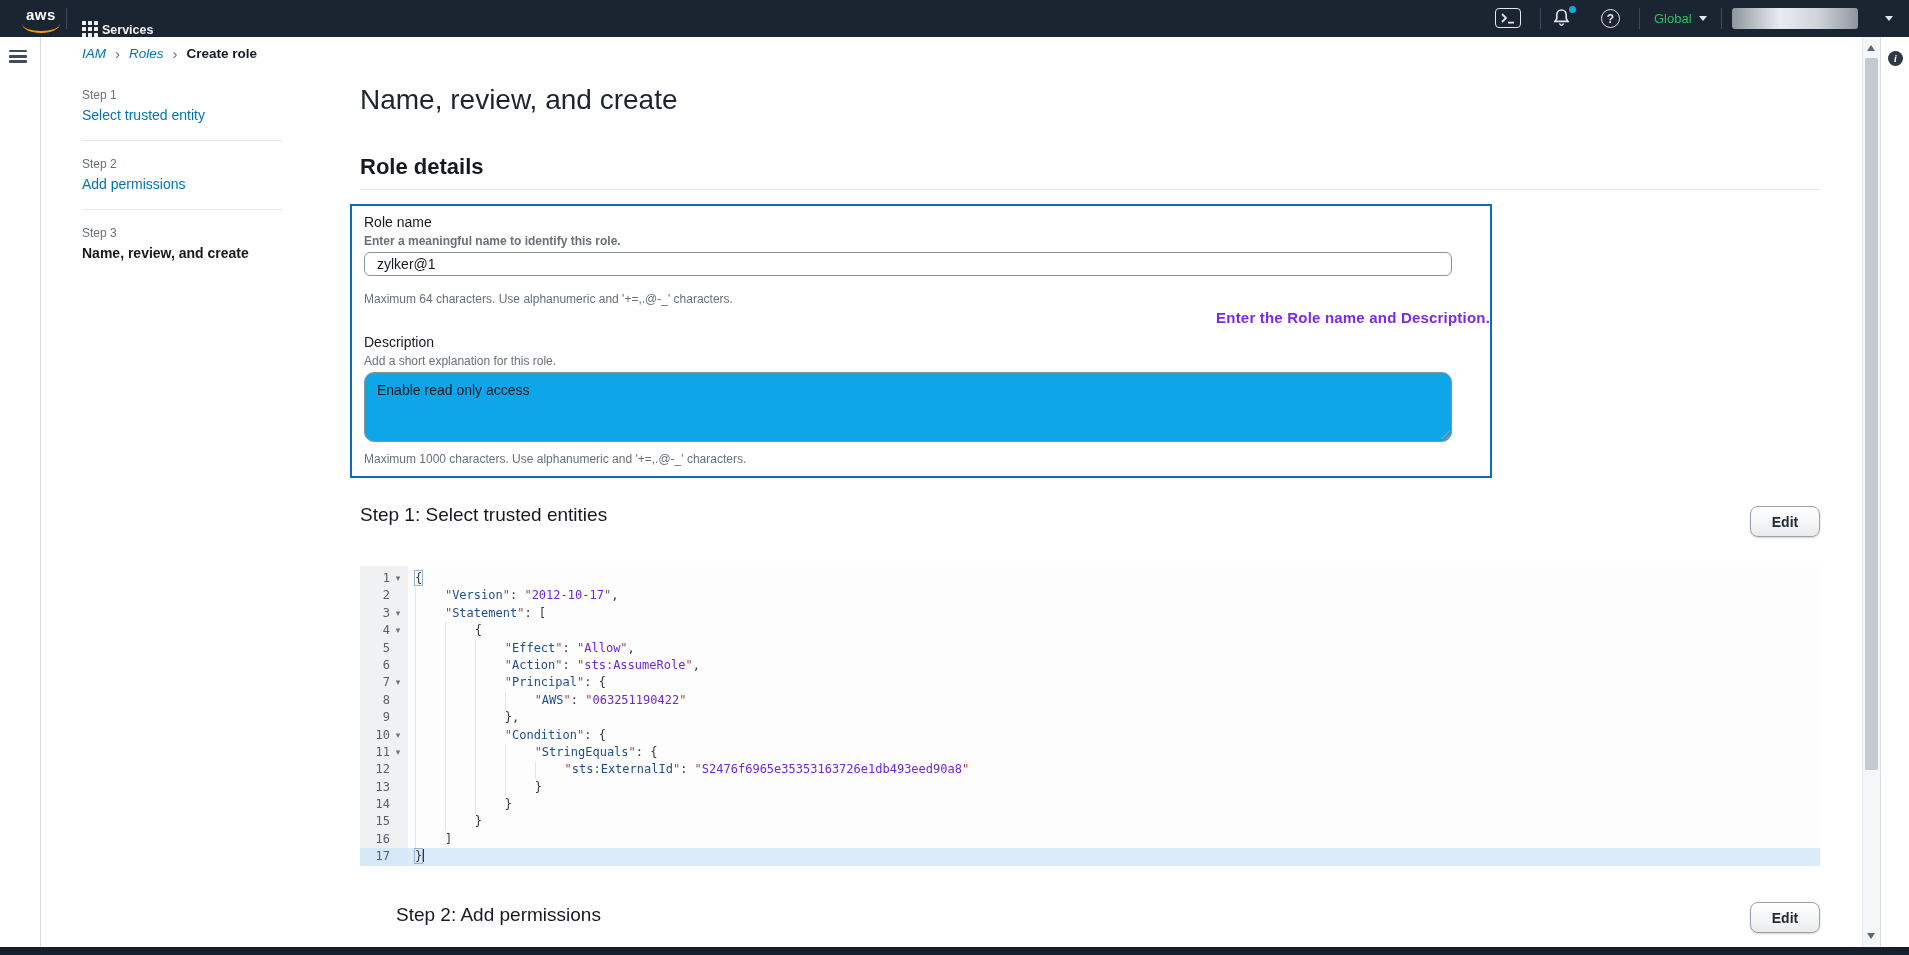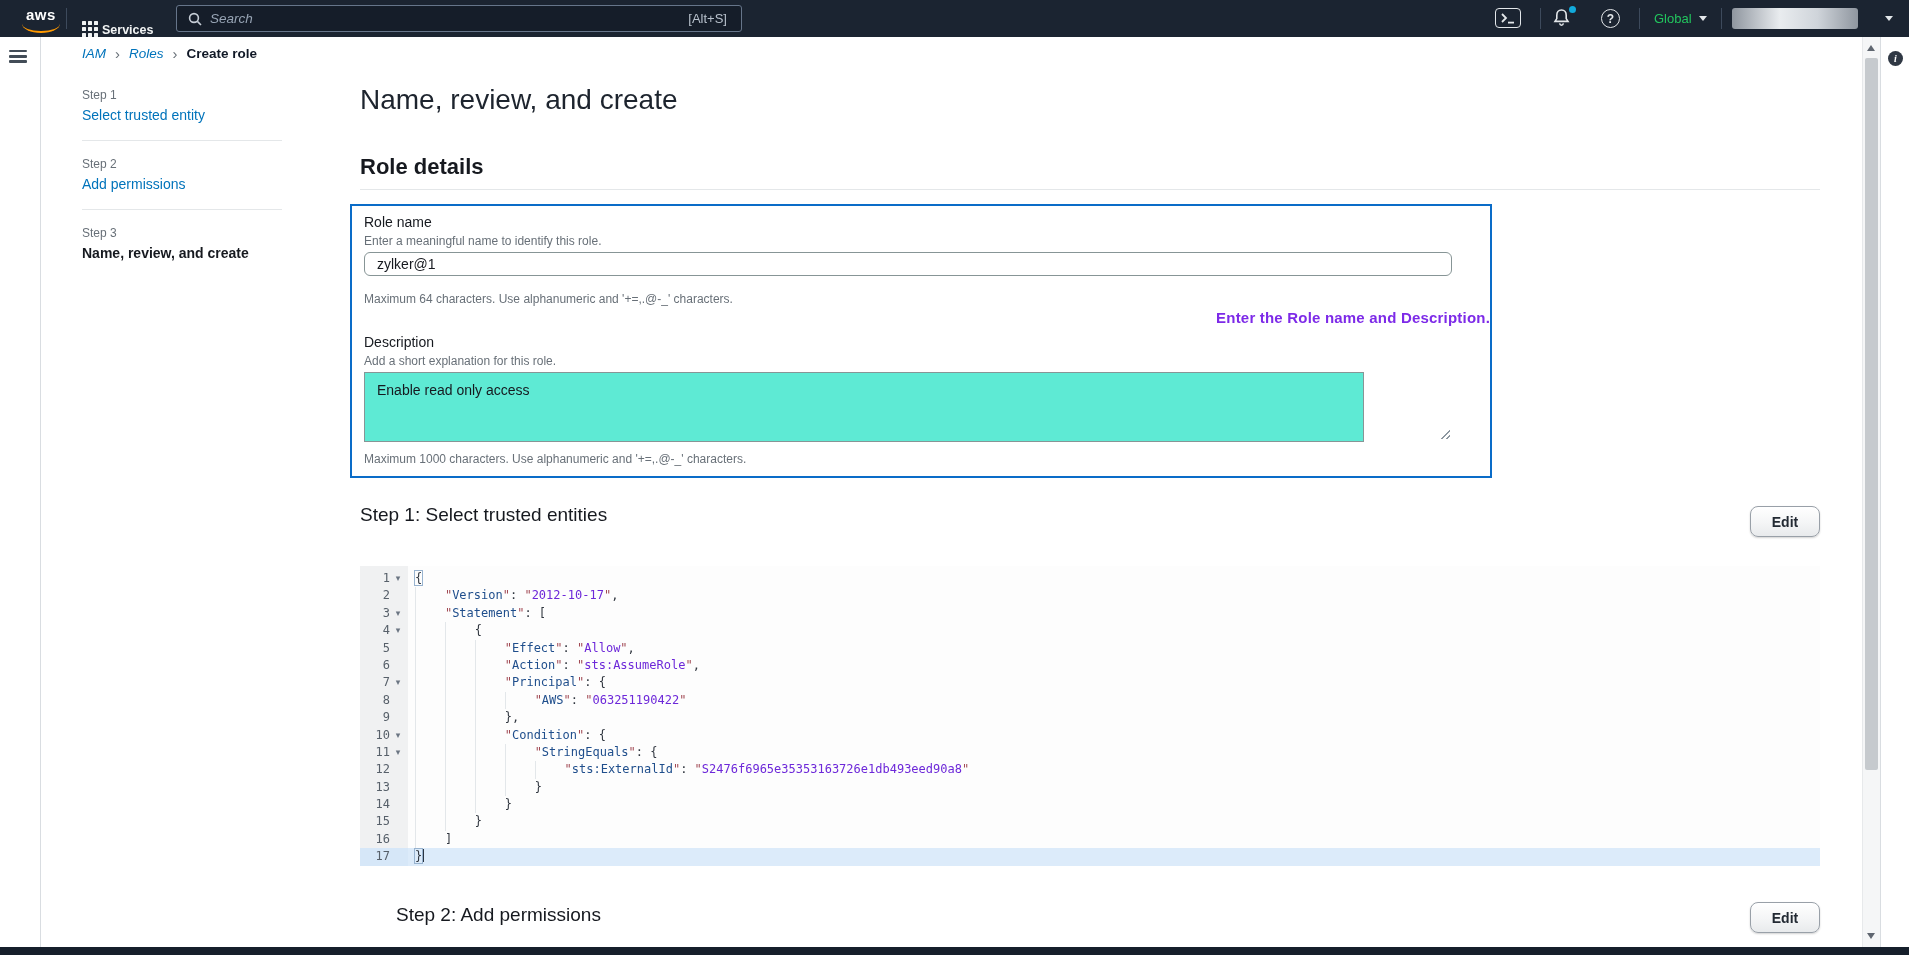--- a/index.html
+++ b/index.html
@@ -56,21 +56,21 @@
   
   .h1{position:absolute;left:360px;top:84px;font-size:28px;font-weight:400;color:#1d242e;}
   .h2-roledetails{position:absolute;left:360px;top:154px;font-size:22px;font-weight:700;color:#16191f;}
   .hr-main{position:absolute;left:360px;top:189px;width:1460px;height:1px;background:#e4e7e9;}
   .bluebox{position:absolute;left:350px;top:204px;width:1142px;height:274px;border:2px solid #0a6cc8;box-sizing:border-box;}
   .fld-label{position:absolute;left:12px;font-size:14px;color:#16191f;}
   .fld-hint{position:absolute;left:12px;font-size:12px;color:#687078;}
   .fld-constraint{position:absolute;left:12px;font-size:12px;color:#687078;}
   .rolename-input{position:absolute;left:12px;top:46px;width:1088px;height:24px;border:1px solid #879596;border-radius:6px;box-sizing:border-box;font-size:14px;color:#16191f;padding:0 12px;font-family:"Liberation Sans",sans-serif;outline:none;background:#fff;}
   .annotation{position:absolute;left:0;top:103px;width:100%;text-align:right;font-size:15px;font-weight:700;color:#7d2ae8;letter-spacing:.2px;}
-  .desc-area{position:absolute;left:12px;top:166px;width:1000px;height:70px;border:1px solid #879596;border-radius:0;box-sizing:border-box;font-size:14px;color:#16191f;padding:9px 12px;font-family:"Liberation Sans",sans-serif;outline:none;resize:none;background:#5eead4;}
+  .desc-area{position:absolute;left:12px;top:166px;width:1088px;height:70px;border:1px solid #879596;border-radius:10px;box-sizing:border-box;font-size:14px;color:#16191f;padding:9px 12px;font-family:"Liberation Sans",sans-serif;outline:none;resize:none;background:#0ea5e9;}
   .resize-handle{position:absolute;left:1087px;top:222px;width:11px;height:11px;background:repeating-linear-gradient(-45deg,transparent 0 2px,#8d97a0 2px 3.4px);clip-path:polygon(100% 0,100% 100%,0 100%);}
   .sec-h{position:absolute;left:360px;font-size:19px;font-weight:400;color:#16191f;}
   .edit-btn{position:absolute;left:1750px;width:70px;height:31px;border:1px solid #99a0a8;border-radius:8px;background:linear-gradient(180deg,#ffffff 0%,#f4f5f6 55%,#e8eaec 100%);box-shadow:0 1px 2px rgba(0,0,0,.18);font-size:14px;font-weight:700;color:#232a33;font-family:"Liberation Sans",sans-serif;cursor:pointer;}
 
   
   .editor{position:absolute;left:360px;top:566px;width:1460px;height:300px;background:#fdfdfd;display:flex;font-family:"DejaVu Sans Mono",monospace;font-size:12px;}
   .gutter{width:48px;background:#f0f1f2;padding-top:4px;box-sizing:border-box;flex:0 0 auto;}
   .codecol{flex:1;padding-top:4px;overflow:hidden;}
   .gl{height:17.4px;line-height:17.4px;display:flex;}
   .gl .ln{width:30px;text-align:right;color:#57606a;}
@@ -106,28 +106,20 @@
           <i></i>
           <i></i>
           <i></i>
           <i></i>
           <i></i>
           <i></i>
         </span>
       <span>Services</span>
     </div>
 
-    <div class="searchbox">
-      <svg class="mag" width="14" height="14" viewBox="0 0 14 14">
-        <circle cx="6" cy="6" r="4.4" fill="none" stroke="#c6cdd6" stroke-width="1.6"></circle>
-        <line x1="9.4" y1="9.4" x2="13" y2="13" stroke="#c6cdd6" stroke-width="1.6"></line>
-      </svg>
-      <input type="text" placeholder="Search" style="">
-      <span class="shortcut">[Alt+S]</span>
-    </div>
 
     <div class="cloudshell">
       <svg width="14" height="11" viewBox="0 0 14 11">
         <polyline points="1,1 5,5 1,9" fill="none" stroke="#e3e7ea" stroke-width="1.8"></polyline>
         <line x1="7" y1="9.6" x2="13" y2="9.6" stroke="#e3e7ea" stroke-width="1.8"></line>
       </svg>
     </div>
     <div class="navdiv" style="left:1540px;"></div>
 
     <div class="bellwrap">
@@ -196,21 +188,21 @@
       <div class="step-cur">Name, review, and create</div>
     </div>
   </div>
 
   <div class="h1">Name, review, and create</div>
   <div class="h2-roledetails">Role details</div>
   <div class="hr-main"></div>
 
   <div class="bluebox">
     <div class="fld-label" style="top:8px;">Role name</div>
-    <div class="fld-hint" style="top:28px;">Enter a meaningful name to identify this role.</div>
+    <div class="fld-hint" style="top:28px;font-weight:bold;">Enter a meaningful name to identify this role.</div>
     <input class="rolename-input" type="text" value="zylker@1" style="">
     <div class="fld-constraint" style="top:86px;">Maximum 64 characters. Use alphanumeric and '+=,.@-_' characters.</div>
 
     <div class="annotation">Enter the Role name and Description.</div>
 
     <div class="fld-label" style="top:128px;">Description</div>
     <div class="fld-hint" style="top:148px;">Add a short explanation for this role.</div>
     <textarea class="desc-area" style="">Enable read only access</textarea>
     <span class="resize-handle"></span>
     <div class="fld-constraint" style="top:246px;">Maximum 1000 characters. Use alphanumeric and '+=,.@-_' characters.</div>

